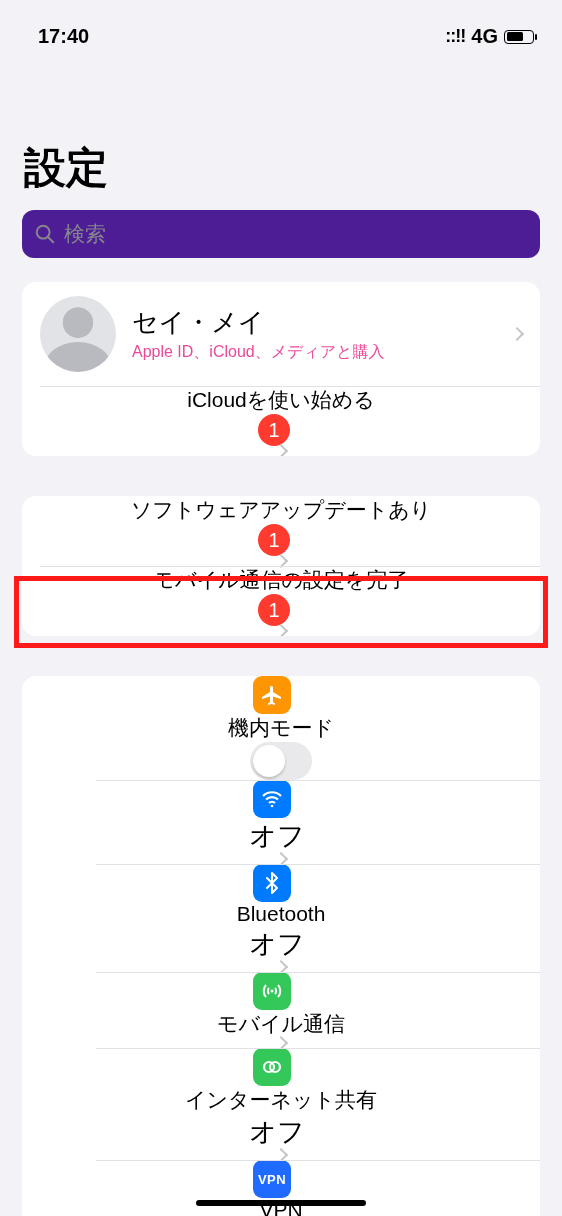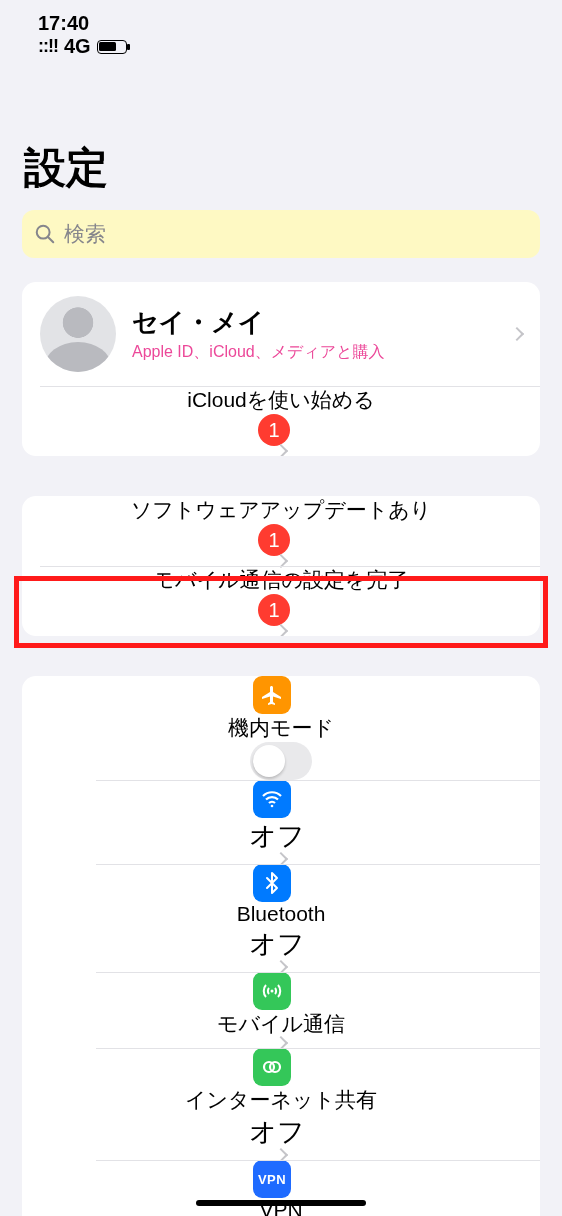--- a/index.html
+++ b/index.html
@@ -6,26 +6,25 @@
   html, body { width: 562px; height: 1216px; }
   body {
     font-family: -apple-system, "Helvetica Neue", Arial, sans-serif;
     background: #f2f2f7;
     color: #000;
     overflow: hidden;
   }
   .status-bar {
     display: flex;
     justify-content: space-between;
-    align-items: flex-start;
+    align-items: flex-end;
     padding: 12px 28px 0 38px;
     height: 48px;
     font-size: 20px;
     font-weight: 600;
-    flex-direction: column;
   }
   .status-right { display: flex; align-items: center; gap: 6px; }
   .sig { font-size: 18px; font-weight: 700; letter-spacing: -1px; }
   .battery {
     width: 30px; height: 14px; border: 1.6px solid #000; border-radius: 4px;
     position: relative; display: inline-block;
   }
   .battery::after {
     content: ""; position: absolute; right: -4px; top: 3px;
     width: 2.5px; height: 6px; background: #000; border-radius: 1px;
@@ -34,21 +33,21 @@
 
   .page-title {
     font-size: 42px;
     font-weight: 700;
     padding: 92px 32px 14px 24px;
   }
 
   .search-box {
     margin: 0 22px 24px 22px;
     height: 48px;
-    background: #fef9c3;
+    background: #4c1d95;
     border-radius: 12px;
     display: flex;
     align-items: center;
     padding: 0 12px;
     color: #86868c;
     font-size: 21px;
   }
   .search-box svg { margin-right: 8px; flex-shrink: 0; }
 
   .section {
@@ -87,21 +86,21 @@
     background: #e2e3e6 radial-gradient(circle at 50% 35%, #b9babf 24%, transparent 25%);
     position: relative; flex-shrink: 0;
     overflow: hidden;
   }
   .avatar::after {
     content: ""; position: absolute; left: 50%; transform: translateX(-50%);
     bottom: -22px; width: 68px; height: 52px; border-radius: 50%;
     background: #b9babf;
   }
   .profile-text { flex: 1; }
-  .profile-name { font-size: 26px; font-weight: 700; margin-bottom: 2px; }
+  .profile-name { font-size: 26px; font-weight: 400; margin-bottom: 2px; }
   .profile-sub  { font-size: 16px; color: #ec4899; }
 
   .label { flex: 1; font-size: 21px; }
   .value { font-size: 27px; color: #000000; margin-right: 8px; }
 
   .badge {
     width: 32px; height: 32px; border-radius: 50%;
     background: #ff3b30; color: #fff; font-size: 20px; font-weight: 500;
     display: flex; align-items: center; justify-content: center;
     margin-right: 14px;

